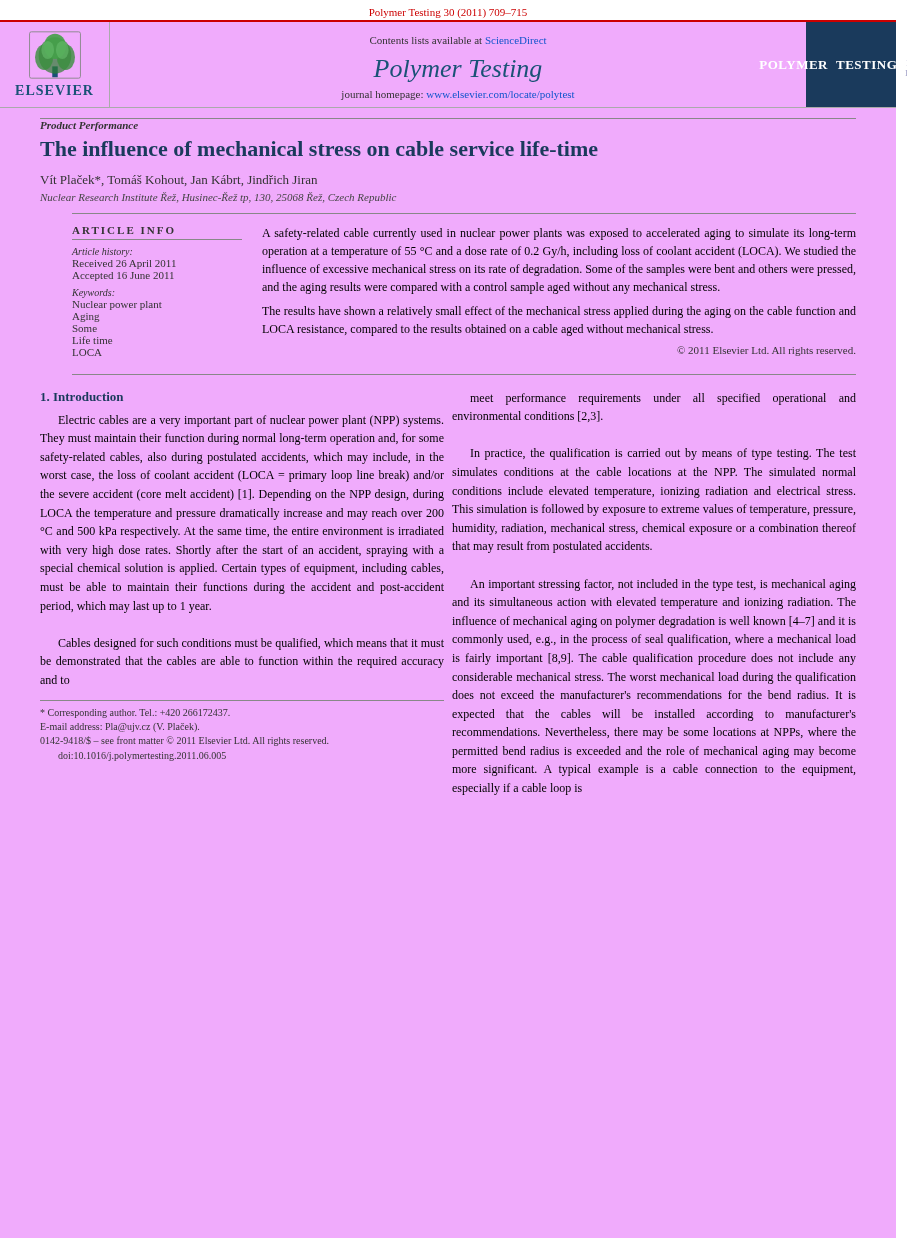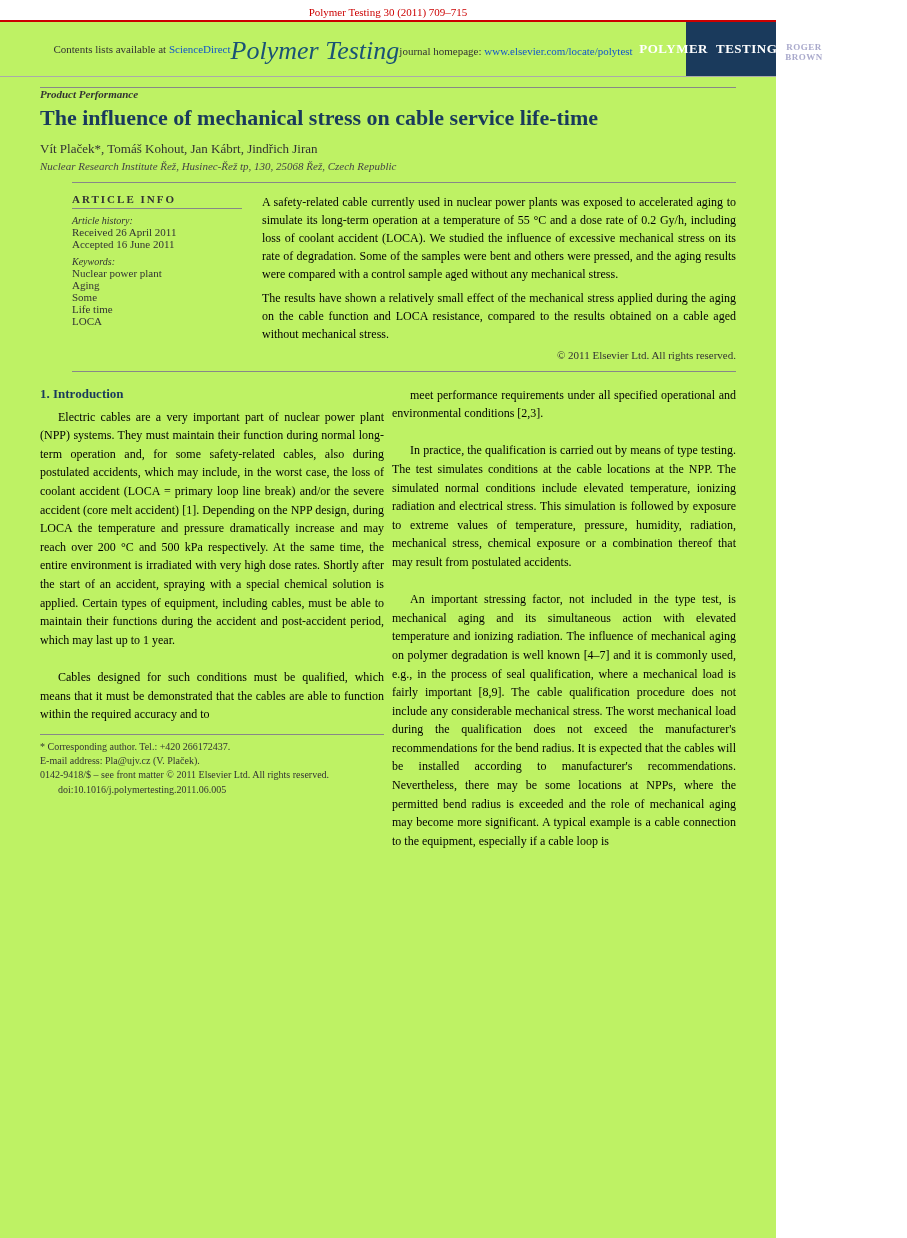--- a/index.html
+++ b/index.html
@@ -5,23 +5,23 @@
     * { margin: 0; padding: 0; box-sizing: border-box; }
     body {
       font-family: 'Times New Roman', Times, serif;
       background: #fff;
       color: #000;
       width: 907px;
       min-height: 1238px;
       font-size: 13px;
     }
     .page {
-      width: 776px;
+      width: 896px;
       min-height: 1238px;
-      background: #bef264;
+      background: #f0abfc;
       padding: 0;
     }
     
     .top-bar {
       background: #fff;
       text-align: center;
       padding: 6px 0 2px;
       font-size: 11px;
       color: #c00;
     }
@@ -52,21 +52,21 @@
     .elsevier-text {
       font-size: 14px;
       font-weight: bold;
       color: #1a5276;
       letter-spacing: 1px;
       margin-top: 3px;
     }
     .header-center {
       flex: 1;
       display: flex;
-      flex-direction: row;
+      flex-direction: column;
       align-items: center;
       justify-content: center;
       padding: 10px 0 6px;
     }
     .contents-line {
       font-size: 11px;
       color: #333;
       margin-bottom: 4px;
     }
     .science-direct {
@@ -257,20 +257,37 @@
 </head>
 <body>
 
 <div class="page">
 
   <div class="top-bar">
     <span>Polymer Testing 30 (2011) 709–715</span>
   </div>
 
   <div class="header-section">
+    <div class="header-left">
+      <div class="elsevier-logo">
+        <svg class="elsevier-tree" viewBox="0 0 60 55">
+
+          <rect x="27" y="40" width="6" height="12" fill="#1a5276"></rect>
+          <ellipse cx="30" cy="28" rx="18" ry="20" fill="#2e7d32" opacity="0.7"></ellipse>
+          <ellipse cx="18" cy="30" rx="10" ry="14" fill="#388e3c" opacity="0.8"></ellipse>
+          <ellipse cx="42" cy="30" rx="10" ry="14" fill="#388e3c" opacity="0.8"></ellipse>
+          <ellipse cx="30" cy="18" rx="12" ry="14" fill="#43a047" opacity="0.9"></ellipse>
+          <ellipse cx="22" cy="22" rx="7" ry="10" fill="#66bb6a" opacity="0.6"></ellipse>
+          <ellipse cx="38" cy="22" rx="7" ry="10" fill="#66bb6a" opacity="0.6"></ellipse>
+
+          <rect x="2" y="2" width="56" height="51" rx="2" fill="none" stroke="#888" stroke-width="1"></rect>
+        </svg>
+        <span class="elsevier-text">ELSEVIER</span>
+      </div>
+    </div>
 
     <div class="header-center">
       <div class="contents-line">
         <span>Contents lists available at</span>
         <span class="science-direct">ScienceDirect</span>
       </div>
       <div class="journal-title">Polymer Testing</div>
       <div class="journal-homepage">
         <span>journal homepage:</span>
         <span class="homepage-link">www.elsevier.com/locate/polytest</span>

